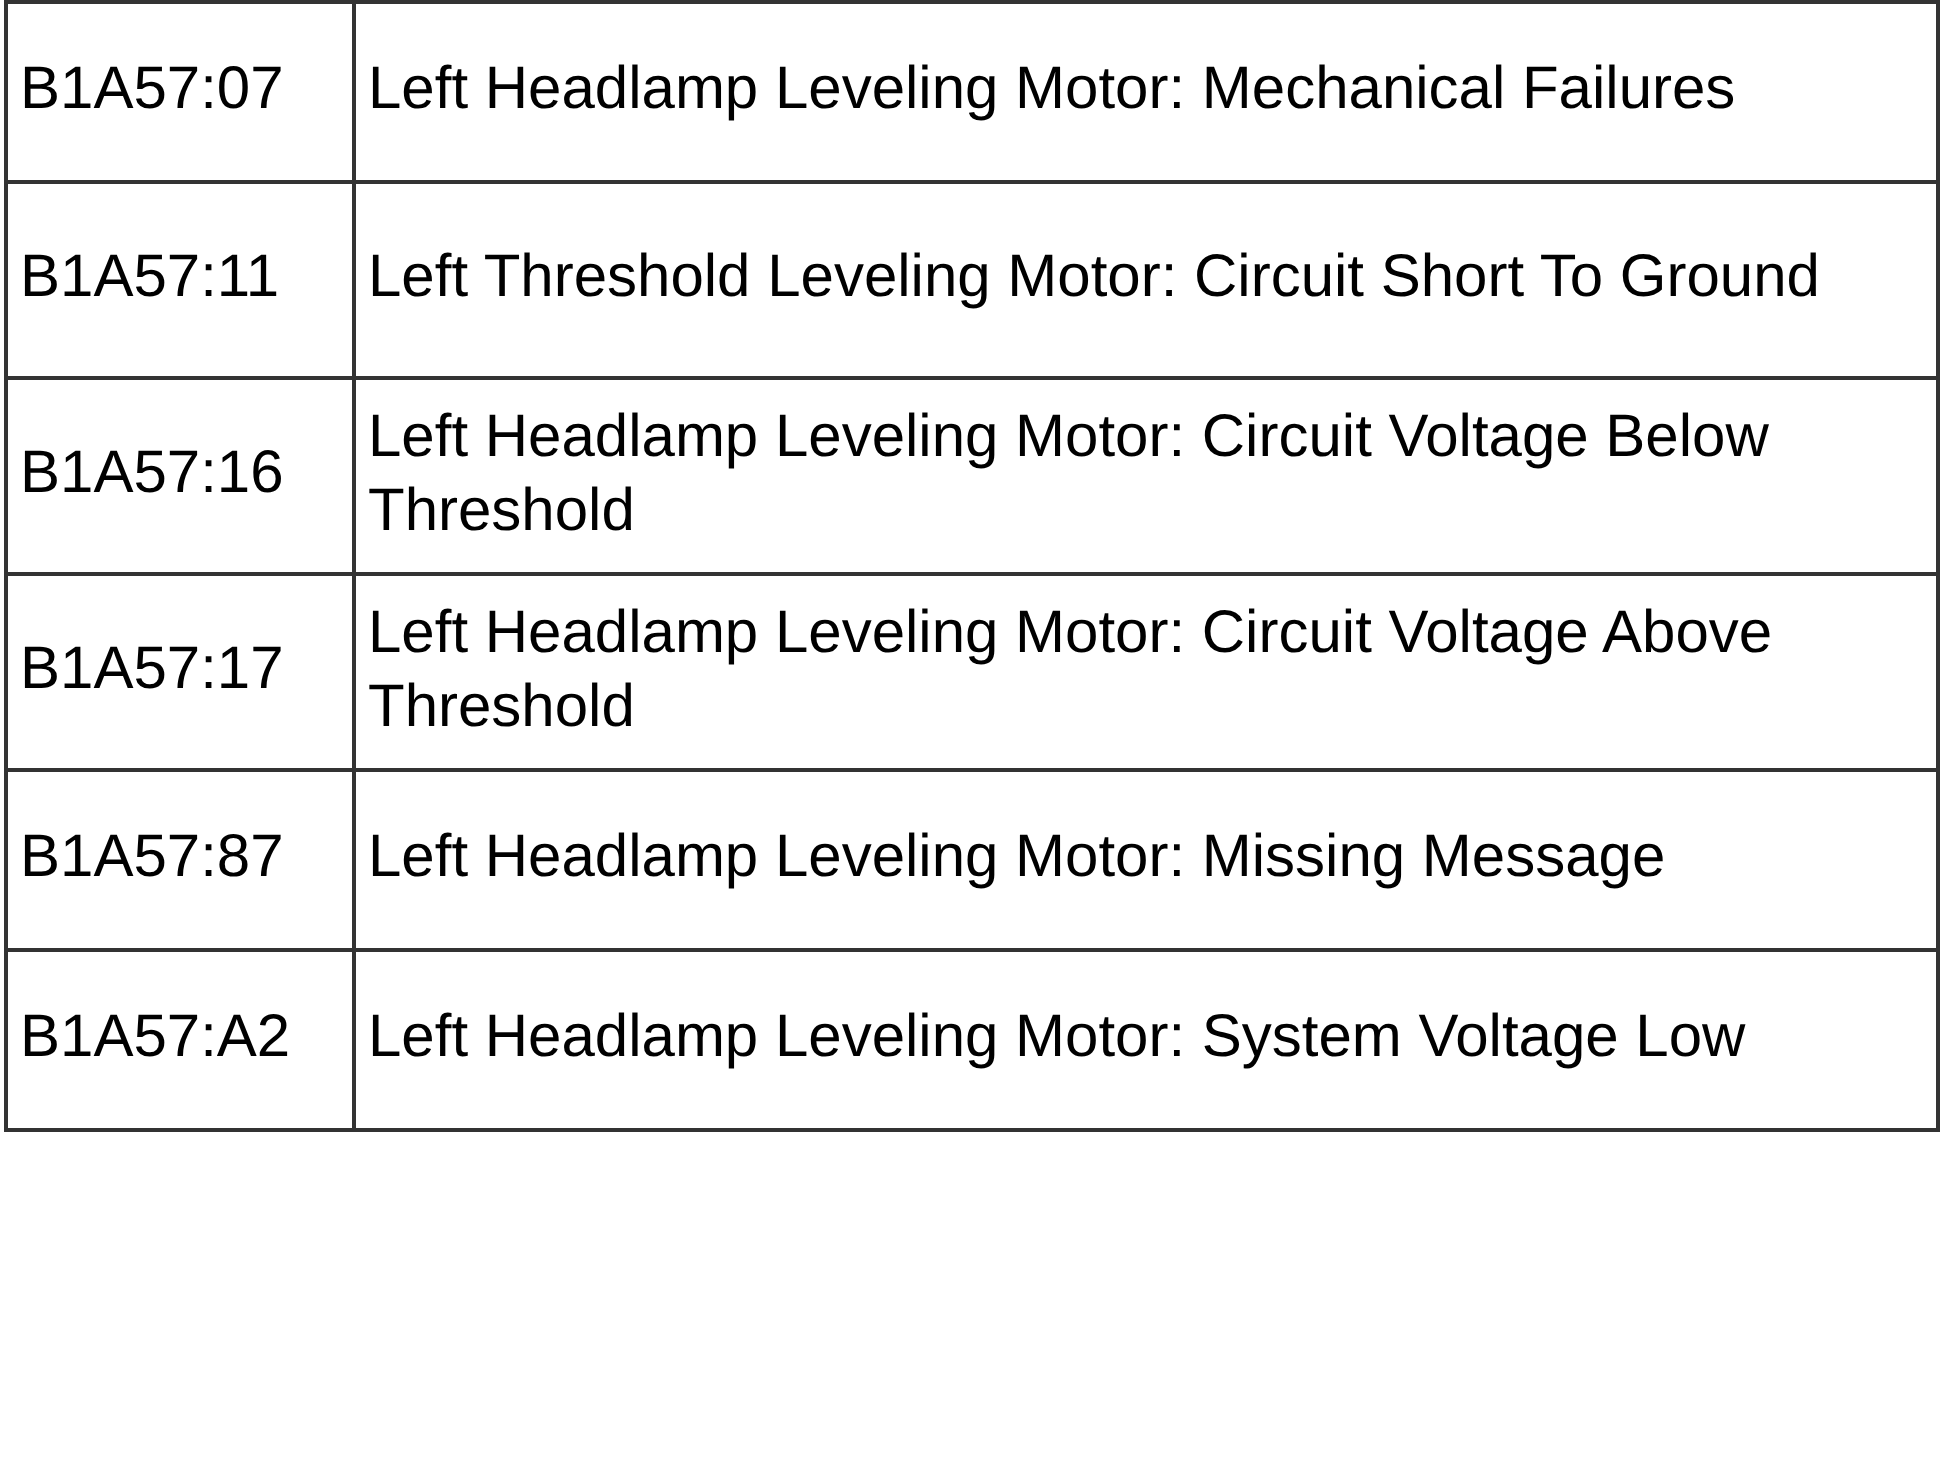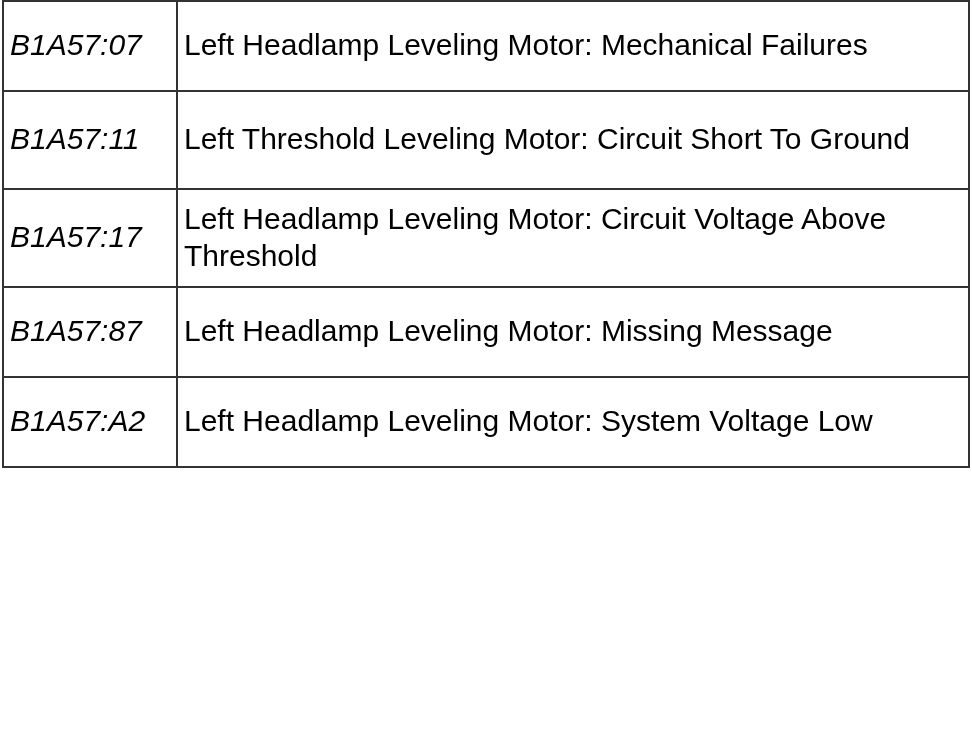--- a/index.html
+++ b/index.html
@@ -36,21 +36,20 @@
     padding: 4px 6px 6px 6px;
     font-size: 30px;
     line-height: 1.25;
     font-family: "Liberation Sans", sans-serif;
     color: #000000;
     background: #ffffff;
   }
   .col-code {
     width: 172px;
     white-space: nowrap;
-    font-style: italic;
   }
   .col-desc {
     width: 790px;
     margin-left: 44px;
   }
   .row-partial td {
     height: 16px;
     padding: 0;
     border-bottom-width: 2px;
   }
@@ -79,20 +78,24 @@
       </tr>
       <tr class="row-short">
         <td class="col-code code-cell">B1A57:07</td>
         <td class="col-desc desc-cell">Left Headlamp Leveling Motor: Mechanical Failures</td>
       </tr>
       <tr class="row-tall">
         <td class="col-code code-cell">B1A57:11</td>
         <td class="col-desc desc-cell">Left Threshold Leveling Motor: Circuit Short To Ground</td>
       </tr>
       <tr class="row-tall">
+        <td class="col-code code-cell">B1A57:16</td>
+        <td class="col-desc desc-cell">Left Headlamp Leveling Motor: Circuit Voltage Below Threshold</td>
+      </tr>
+      <tr class="row-tall">
         <td class="col-code code-cell">B1A57:17</td>
         <td class="col-desc desc-cell">Left Headlamp Leveling Motor: Circuit Voltage Above Threshold</td>
       </tr>
       <tr class="row-short">
         <td class="col-code code-cell">B1A57:87</td>
         <td class="col-desc desc-cell">Left Headlamp Leveling Motor: Missing Message</td>
       </tr>
       <tr class="row-short">
         <td class="col-code code-cell">B1A57:A2</td>
         <td class="col-desc desc-cell">Left Headlamp Leveling Motor: System Voltage Low</td>

